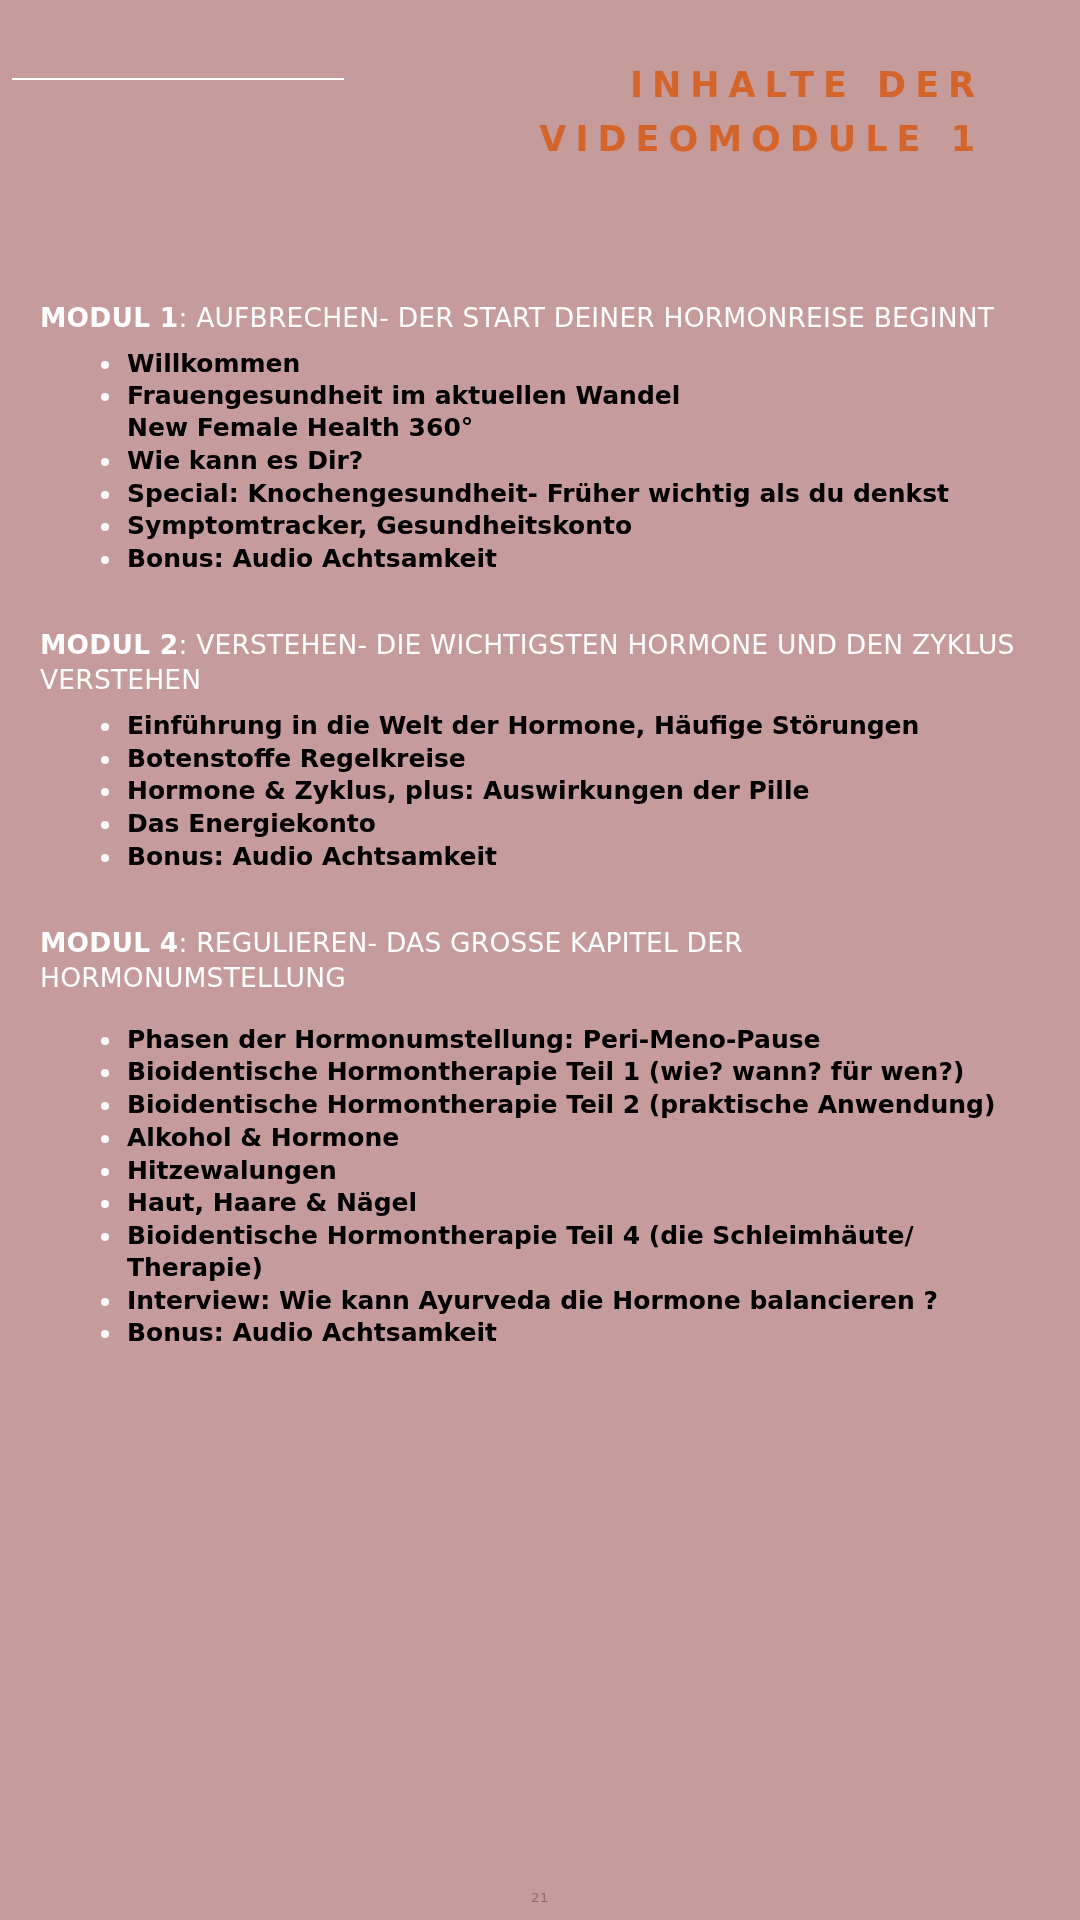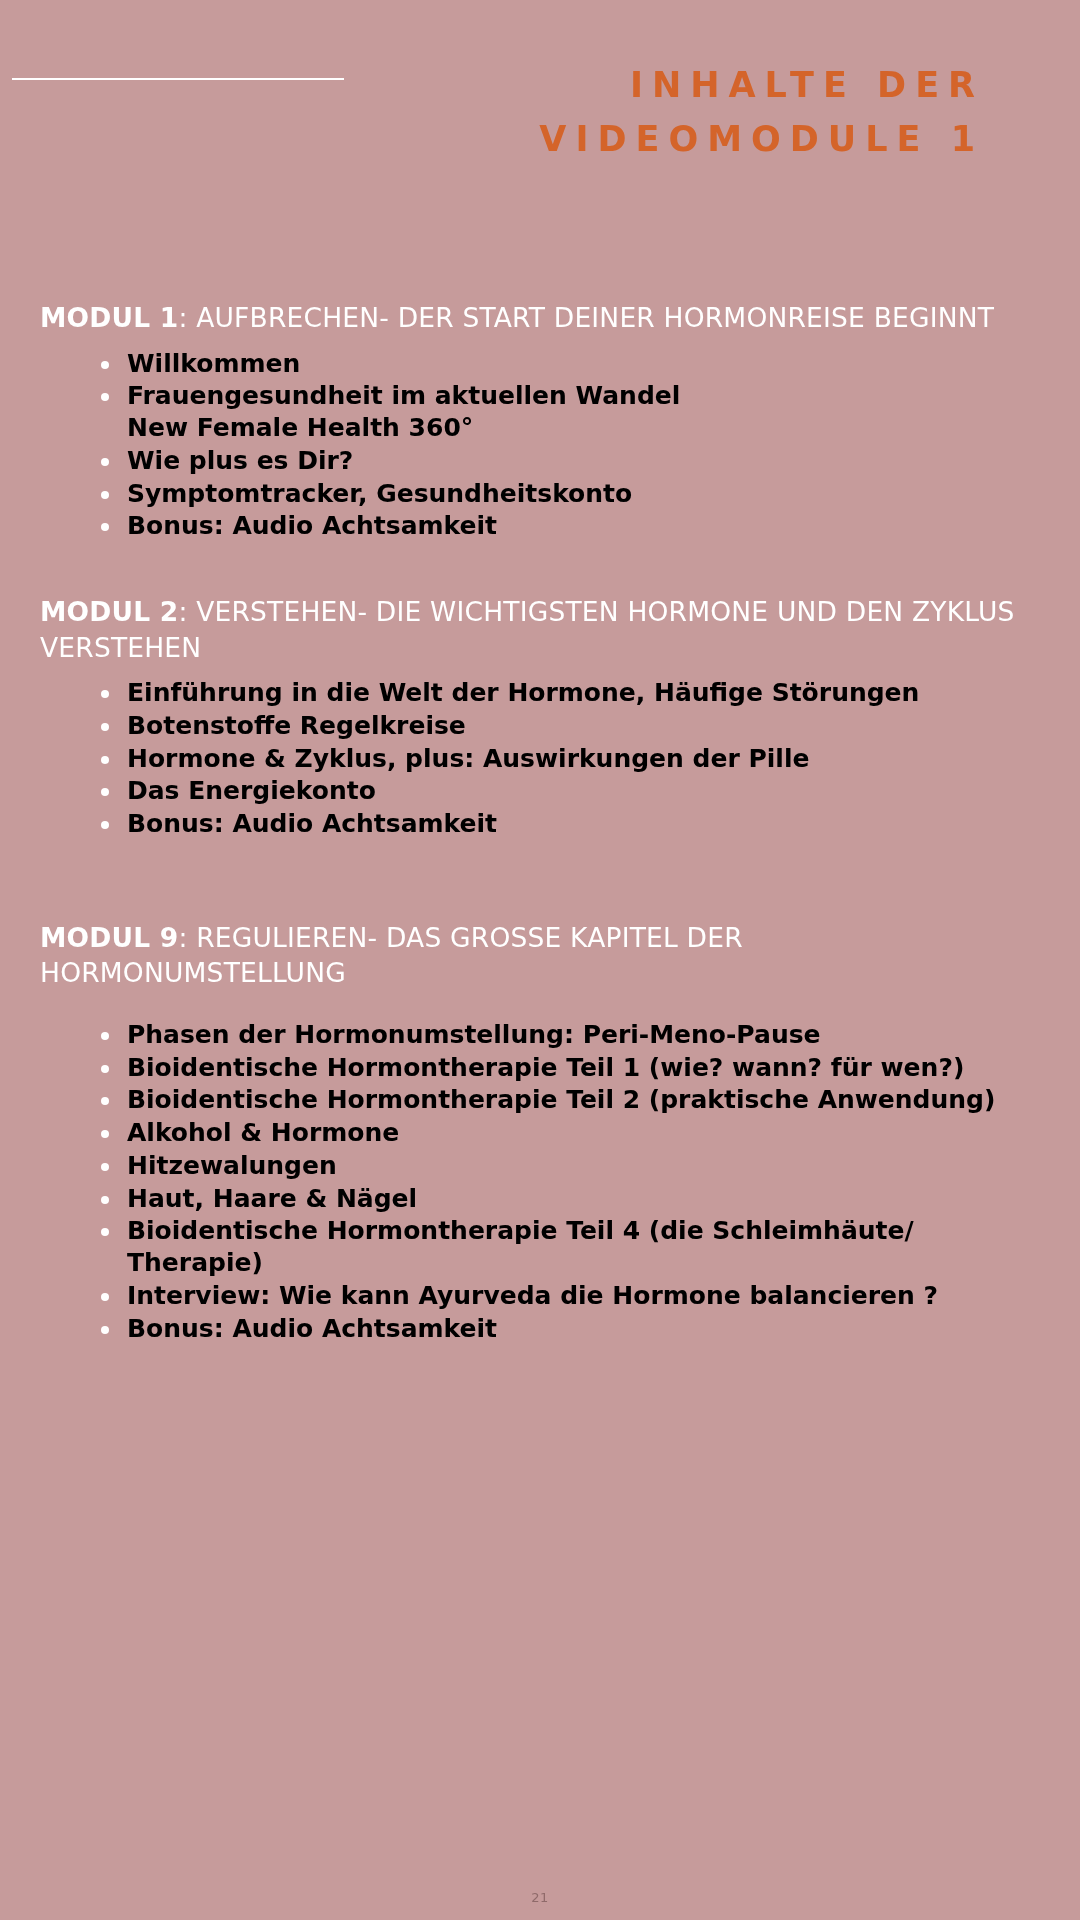--- a/index.html
+++ b/index.html
@@ -88,21 +88,21 @@
     width: 8px;
     height: 8px;
     border-radius: 50%;
     background: #ffffff;
   }
   ul.items li .cont {
     display: block;
     padding-left: 0;
   }
   .m1 { margin-bottom: 52px; }
-  .m2 { margin-bottom: 80px; }
+  .m2 { margin-bottom: 52px; }
   .m3 ul.items { margin-top: 28px; }
   .page-number {
     position: absolute;
     left: 0;
     right: 0;
     top: 1890px;
     text-align: center;
     font-size: 13px;
     color: #8f6a6a;
     letter-spacing: 0.5px;
@@ -119,42 +119,43 @@
 
   <div class="content">
 
     <div class="module m1">
       <p class="module-heading">
         <span class="mod-label">MODUL 1</span><span class="mod-rest">: </span><span class="mod-rest">AUFBRECHEN- DER START DEINER HORMONREISE BEGINNT</span>
       </p>
       <ul class="items">
         <li><span>Willkommen</span></li>
         <li><span>Frauengesundheit im aktuellen Wandel</span><span class="cont">New Female Health 360°</span></li>
-        <li><span>Wie plus es Dir?</span></li>
+        <li><span>Wie kann es Dir?</span></li>
+        <li><span>Special: Knochengesundheit- Früher wichtig als du denkst</span></li>
         <li><span>Symptomtracker, Gesundheitskonto</span></li>
         <li><span>Bonus: Audio Achtsamkeit</span></li>
       </ul>
     </div>
 
     <div class="module m2">
       <p class="module-heading">
         <span class="mod-label">MODUL 2</span><span class="mod-rest">: </span><span class="mod-rest">VERSTEHEN- DIE WICHTIGSTEN HORMONE UND DEN ZYKLUS VERSTEHEN</span>
       </p>
       <ul class="items">
         <li><span>Einführung in die Welt der Hormone, Häufige Störungen</span></li>
         <li><span>Botenstoffe Regelkreise</span></li>
         <li><span>Hormone &amp; Zyklus, plus: Auswirkungen der Pille</span></li>
         <li><span>Das Energiekonto</span></li>
         <li><span>Bonus: Audio Achtsamkeit</span></li>
       </ul>
     </div>
 
     <div class="module m3">
       <p class="module-heading">
-        <span class="mod-label">MODUL 9</span><span class="mod-rest">: </span><span class="mod-rest">REGULIEREN- DAS GROSSE KAPITEL DER HORMONUMSTELLUNG</span>
+        <span class="mod-label">MODUL 4</span><span class="mod-rest">: </span><span class="mod-rest">REGULIEREN- DAS GROSSE KAPITEL DER HORMONUMSTELLUNG</span>
       </p>
       <ul class="items">
         <li><span>Phasen der Hormonumstellung: Peri-Meno-Pause</span></li>
         <li><span>Bioidentische Hormontherapie Teil 1 (wie? wann? für wen?)</span></li>
         <li><span>Bioidentische Hormontherapie Teil 2 (praktische Anwendung)</span></li>
         <li><span>Alkohol &amp; Hormone</span></li>
         <li><span>Hitzewalungen</span></li>
         <li><span>Haut, Haare &amp; Nägel</span></li>
         <li><span>Bioidentische Hormontherapie Teil 4 (die Schleimhäute/</span><span class="cont">Therapie)</span></li>
         <li><span>Interview: Wie kann Ayurveda die Hormone balancieren ?</span></li>

